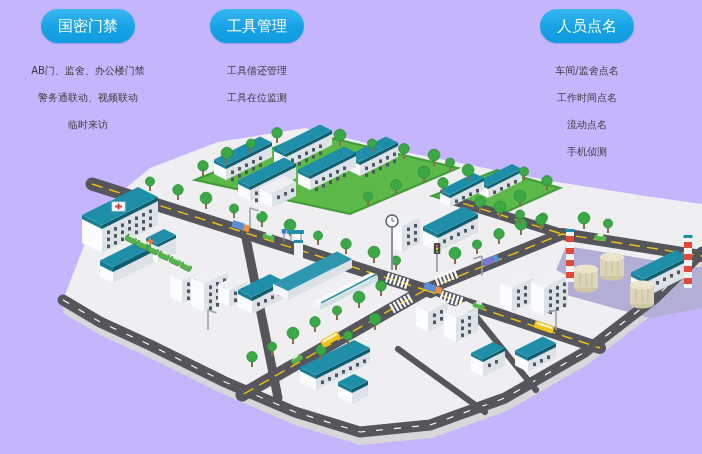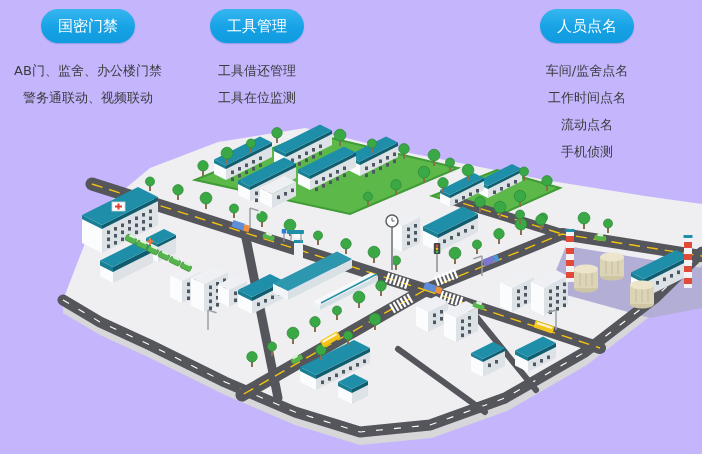--- a/index.html
+++ b/index.html
@@ -4,21 +4,21 @@
 <style>
   html,body{margin:0;padding:0;background:#fff;}
   .canvas{position:relative;width:702px;height:454px;background:#c4b5fd;overflow:hidden;
           font-family:"DejaVu Sans","Liberation Sans",sans-serif;}
   #city-svg{position:absolute;left:0;top:0;}
   .col{position:absolute;top:9px;text-align:center;}
   .pill{display:inline-block;background:linear-gradient(180deg,#36b6f0 0%,#16a2e5 55%,#0f9bdf 100%);
         color:#ffffff;border-radius:18px;padding:8px 17px;font-size:15px;line-height:1.2;
         box-shadow:0 1px 1px rgba(0,90,140,.25);white-space:nowrap;}
   .items{margin-top:14px;}
-  .item{font-size:13px;color:#3b3b3b;line-height:27px;white-space:nowrap;}
+  .item{font-size:10px;color:#3b3b3b;line-height:27px;white-space:nowrap;}
 </style>
 </head>
 <body>
 
 <div class="canvas">
 
   <svg id="city-svg" width="702" height="454" viewBox="0 0 702 454">
       <g>
         <polygon points="702,252 655,298 585,352 505,398 430,425 360,432 295,412 225,382 150,345 100,322 63,300 63,313 100,335 150,358 225,395 295,425 360,445 432,438 507,411 587,365 657,311 702,265" fill="#d7d6d9"></polygon>
         <polygon points="63,300 97,212 150,168 218,142 305,128 395,150 460,163 545,180 645,196 702,204 702,252 655,298 585,352 505,398 430,425 360,432 295,412 225,382 150,345 100,322" fill="#efeff1"></polygon>
@@ -622,20 +622,21 @@
         <line x1="284" y1="242" x2="284" y2="233" stroke="#8b9197" stroke-width="1.2"></line>
         <rect x="281.8" y="229" width="4.5" height="4.5" fill="#2a7fd4"></rect>
       </g>
     </svg>
 
   <div class="col" style="left:8px;width:160px;">
     <div class="pill">国密门禁</div>
     <div class="items">
       <div class="item">AB门、监舍、办公楼门禁</div>
       <div class="item">警务通联动、视频联动</div>
+      <div class="item">临时来访</div>
     </div>
   </div>
 
   <div class="col" style="left:187px;width:140px;">
     <div class="pill">工具管理</div>
     <div class="items">
       <div class="item">工具借还管理</div>
       <div class="item">工具在位监测</div>
     </div>
   </div>

